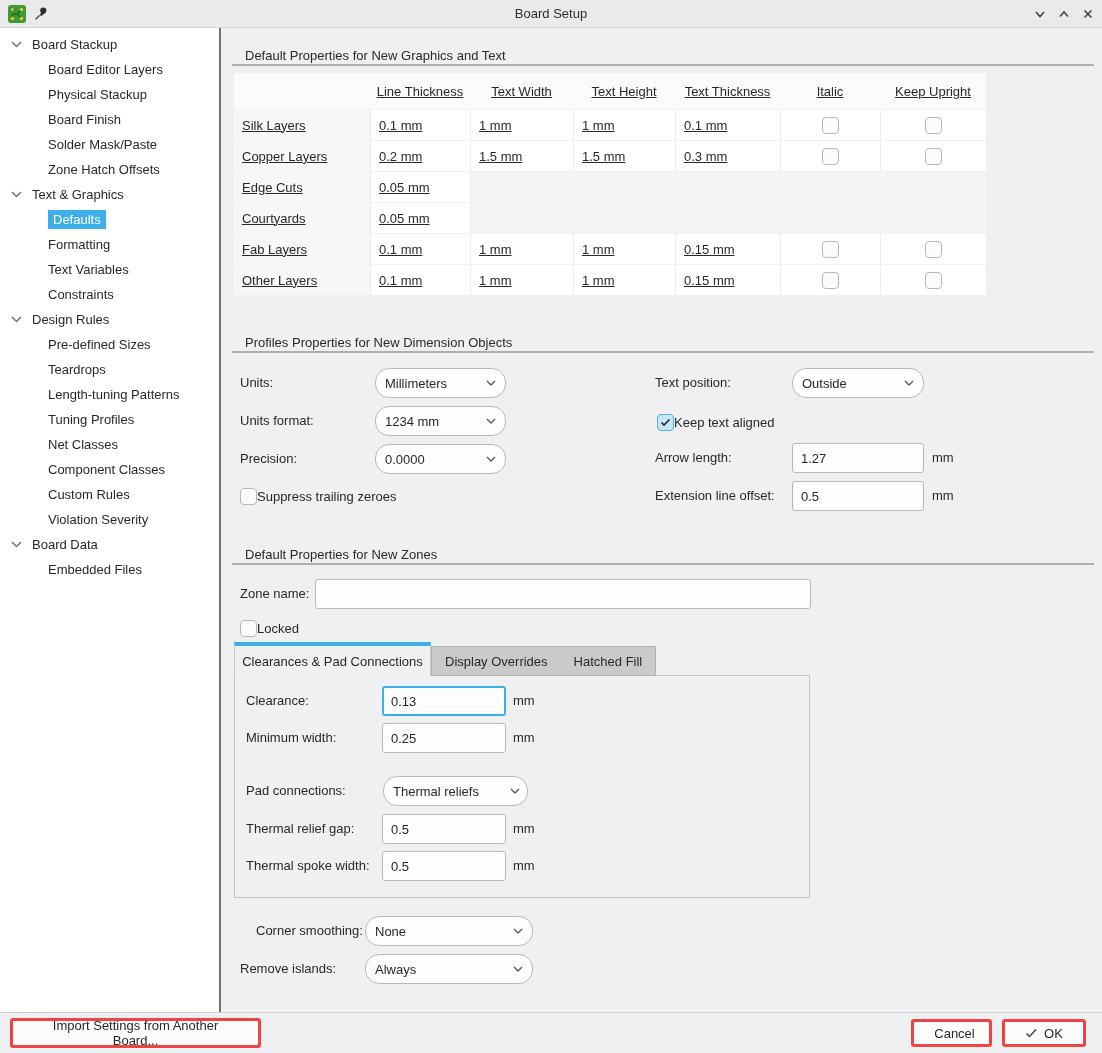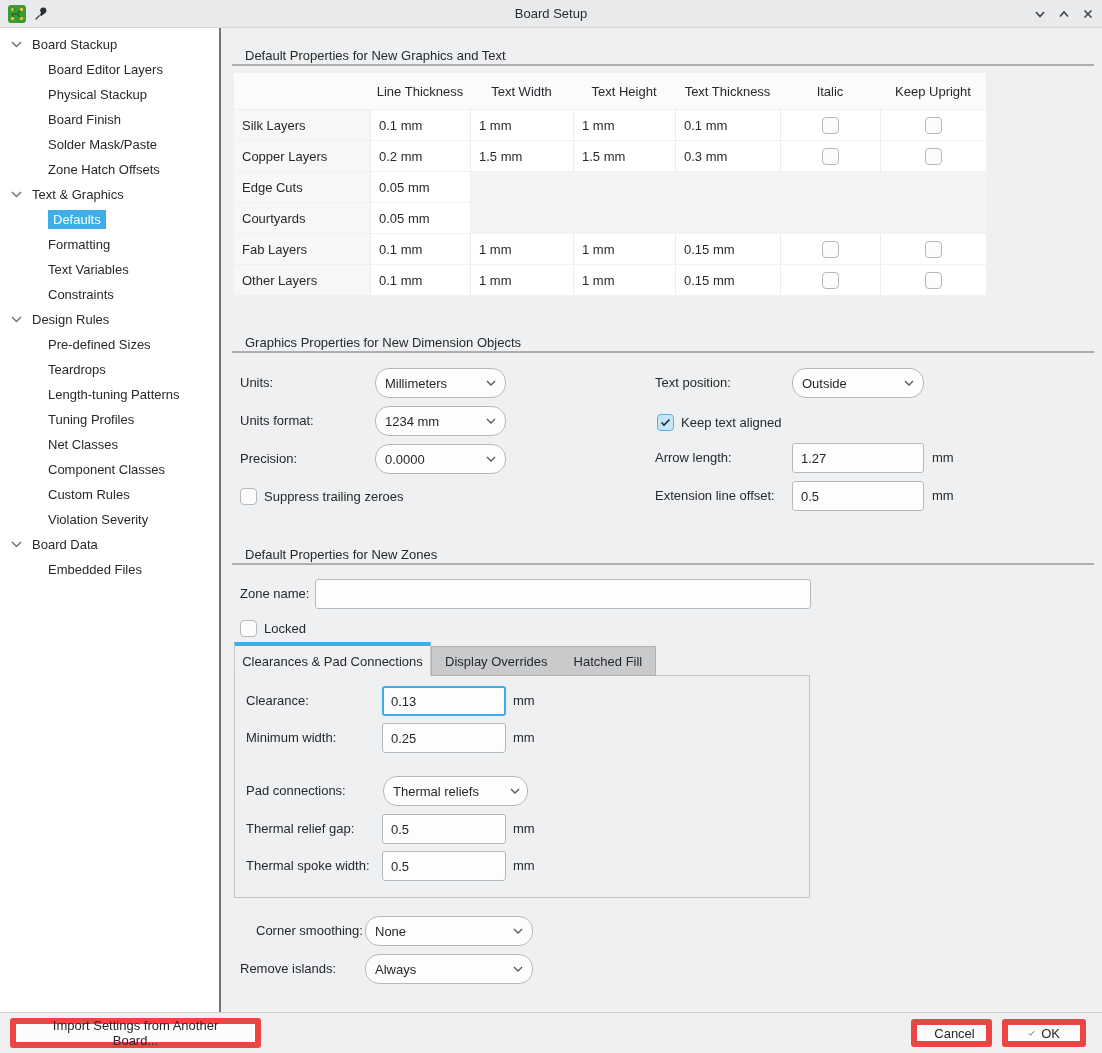--- a/index.html
+++ b/index.html
@@ -20,54 +20,54 @@
   .tree-item .lbl.sel { background:#3daee9; color:#ffffff; padding:2px 5px; }
 
   
   .sec-title { position:absolute; white-space:nowrap; color:#26292c; }
   .sec-line { position:absolute; height:2px; background:#acaeb0; }
 
   
   .gtable { position:absolute; left:234px; top:73px; width:752px; display:grid;
             grid-template-columns:136px 100px 103px 102px 105px 100px 106px;
             grid-template-rows:36px repeat(6,31px); background:#ffffff; }
-  .gtable > div { box-sizing:border-box; display:flex; align-items:center; }
+  .gtable > div { box-sizing:border-box; display:flex; align-items:center;text-decoration:underline; }
   .t-head { justify-content:center; background:#fbfbfc; color:#26292c; }
   .t-rowlabel { background:#f7f7f8; padding-left:8px; border-top:1px solid #f0f1f2; }
   .t-val { background:#ffffff; padding-left:8px; border-top:1px solid #f0f1f2; border-left:1px solid #ebedee; }
   .t-cbcell { background:#ffffff; justify-content:center; border-top:1px solid #f0f1f2; border-left:1px solid #ebedee; }
   .t-dis { background:#f4f4f5; grid-column:span 5; border-top:1px solid #f0f1f2; border-left:1px solid #ebedee; }
   .t-dis.cont { border-top:1px solid #f4f4f5; }
 
   
   .flabel { position:absolute; line-height:30px; white-space:nowrap; }
   .suffix { position:absolute; line-height:30px; }
   .select { position:absolute; height:30px; box-sizing:border-box; background:#fdfdfd; border:1px solid #b6b9bb; border-radius:14px;
             display:flex; align-items:center; justify-content:space-between; padding:0 8px 0 9px; cursor:default; }
   .select svg { flex:0 0 auto; margin-left:6px; }
   .tinput { position:absolute; height:30px; box-sizing:border-box; background:#fdfdfd; border:1px solid #b6b9bb; border-radius:3px;
             padding:0 8px; font:inherit; color:inherit; outline:none; }
   .tinput.focused { border:2px solid #3daee9; padding:0 7px; }
   .cb { width:17px; height:17px; box-sizing:border-box; border:1px solid #b4b8ba; border-radius:4px; background:#fcfcfc;
         display:inline-flex; align-items:center; justify-content:center; flex:0 0 auto; }
   .cb.checked { background:#c5e5f8; border-color:#58b0e3; }
-  .cbrow { position:absolute; display:flex; align-items:center; gap:7px; height:20px; white-space:nowrap; }
+  .cbrow { position:absolute; display:flex; align-items:center; height:20px; white-space:nowrap; }
 
   
   .tab-active { position:absolute; left:234px; top:642px; width:197px; height:34px; box-sizing:border-box; background:#eff0f1;
                 border-top:4px solid #3daee9; border-left:1px solid #c8c9ca; border-right:1px solid #c8c9ca;
                 display:flex; align-items:center; justify-content:center; z-index:3; }
   .tab-inactive-group { position:absolute; left:431px; top:646px; height:30px; box-sizing:border-box; background:#c9cacb;
                         border:1px solid #aeb0b1; display:flex; z-index:2; }
   .tab-inactive { display:flex; align-items:center; justify-content:center; padding:0 13px; white-space:nowrap; }
   .panel { position:absolute; left:234px; top:675px; width:576px; height:223px; box-sizing:border-box; border:1px solid #c2c4c5; z-index:1; }
 
   
   .footer { position:absolute; left:0; bottom:0; width:100%; height:41px; background:#eff0f1; border-top:1px solid #cdcecf; box-sizing:border-box; }
-  .btn { position:absolute; height:30px; box-sizing:border-box; background:#fcfcfc; border:6px solid #ef4444; border-radius:3px;
+  .btn { position:absolute; height:30px; box-sizing:border-box; background:#fcfcfc; border:3px solid #ef4444; border-radius:3px;
          display:flex; align-items:center; justify-content:center; gap:6px; padding:0 20px; font:inherit; color:#26292c; cursor:default; }
 </style>
 </head>
 <body>
 
 <div class="window">
 
   <div class="titlebar">
     <svg class="tb-icon" style="left:8px;" viewBox="0 0 18 18">
       <rect x="0" y="0" width="18" height="18" rx="3" fill="#3d9b35"></rect>
@@ -244,21 +244,21 @@
     <div class="t-val">1 mm</div>
     <div class="t-val">0.15 mm</div>
     <div class="t-cbcell">
         <span class="cb"></span>
       </div>
     <div class="t-cbcell">
         <span class="cb"></span>
       </div>
   </div>
 
-  <div class="sec-title" style="left:245px; top:335px;">Graphics Properties for New Dimension Objects</div>
+  <div class="sec-title" style="left:245px; top:335px;">Profiles Properties for New Dimension Objects</div>
   <div class="sec-line" style="left:232px; top:351px; width:862px;"></div>
 
   <div class="flabel" style="left:240px; top:368px;">Units:</div>
   <div class="select" style="left:375px; top:368px; width:131px;">
     <span>Millimeters</span>
     <svg width="12" height="8" viewBox="0 0 12 8">
         <polyline points="2,2 6,6 10,2" fill="none" stroke="#54585c" stroke-width="1.3"></polyline>
       </svg>
   </div>
 

